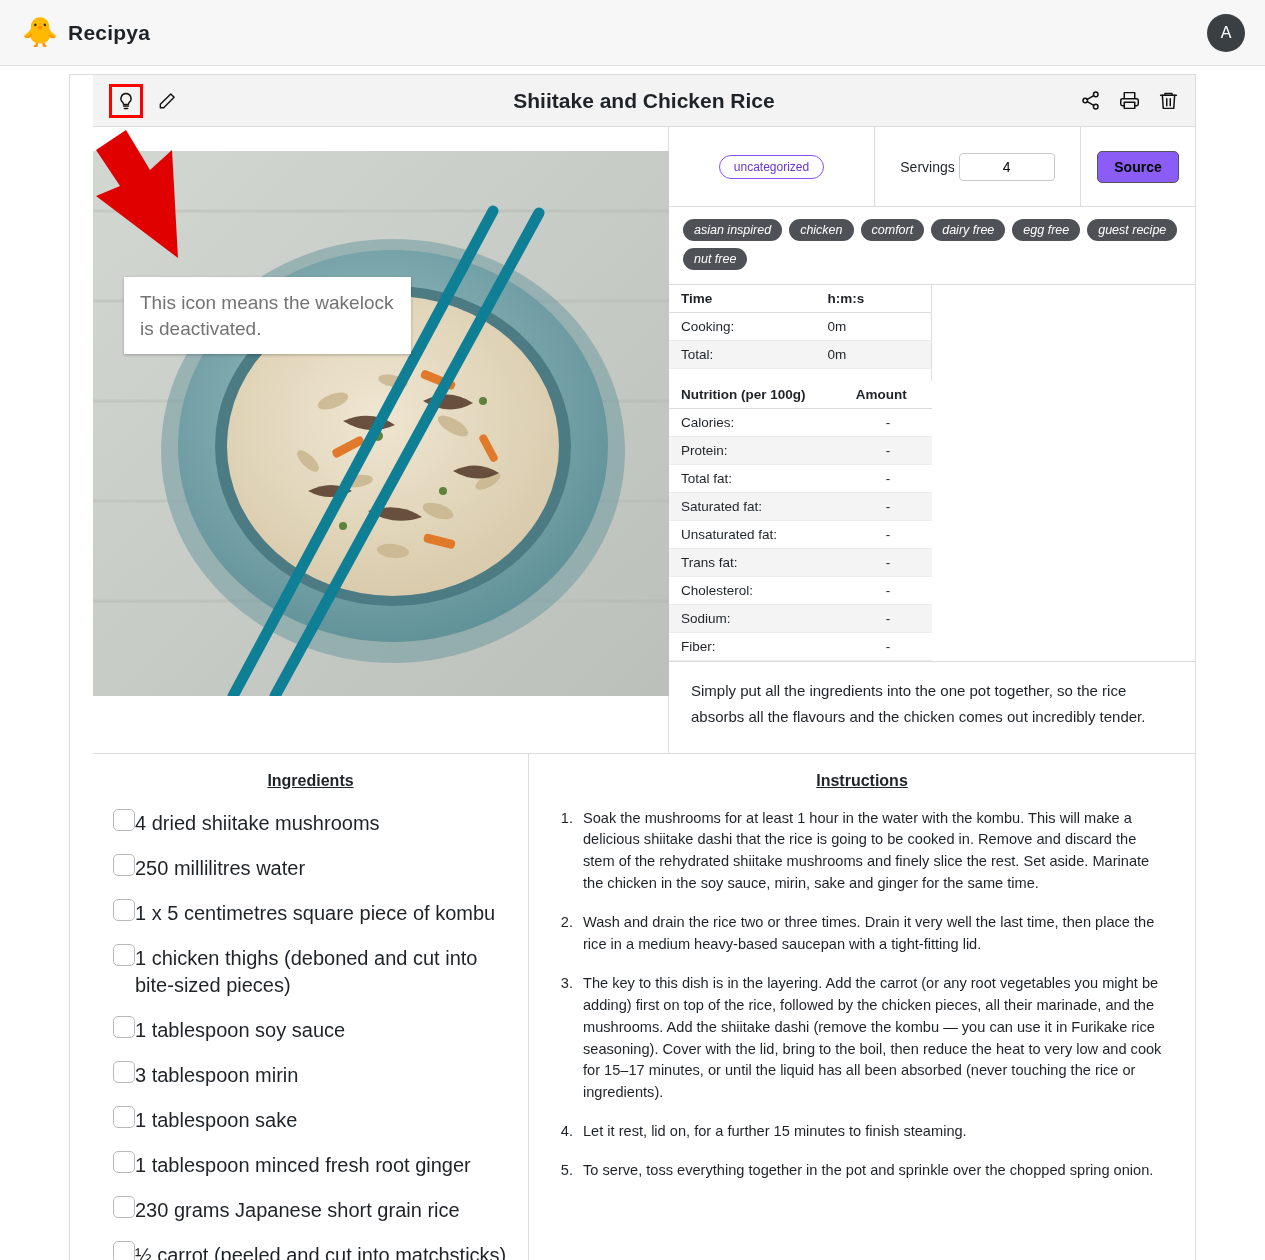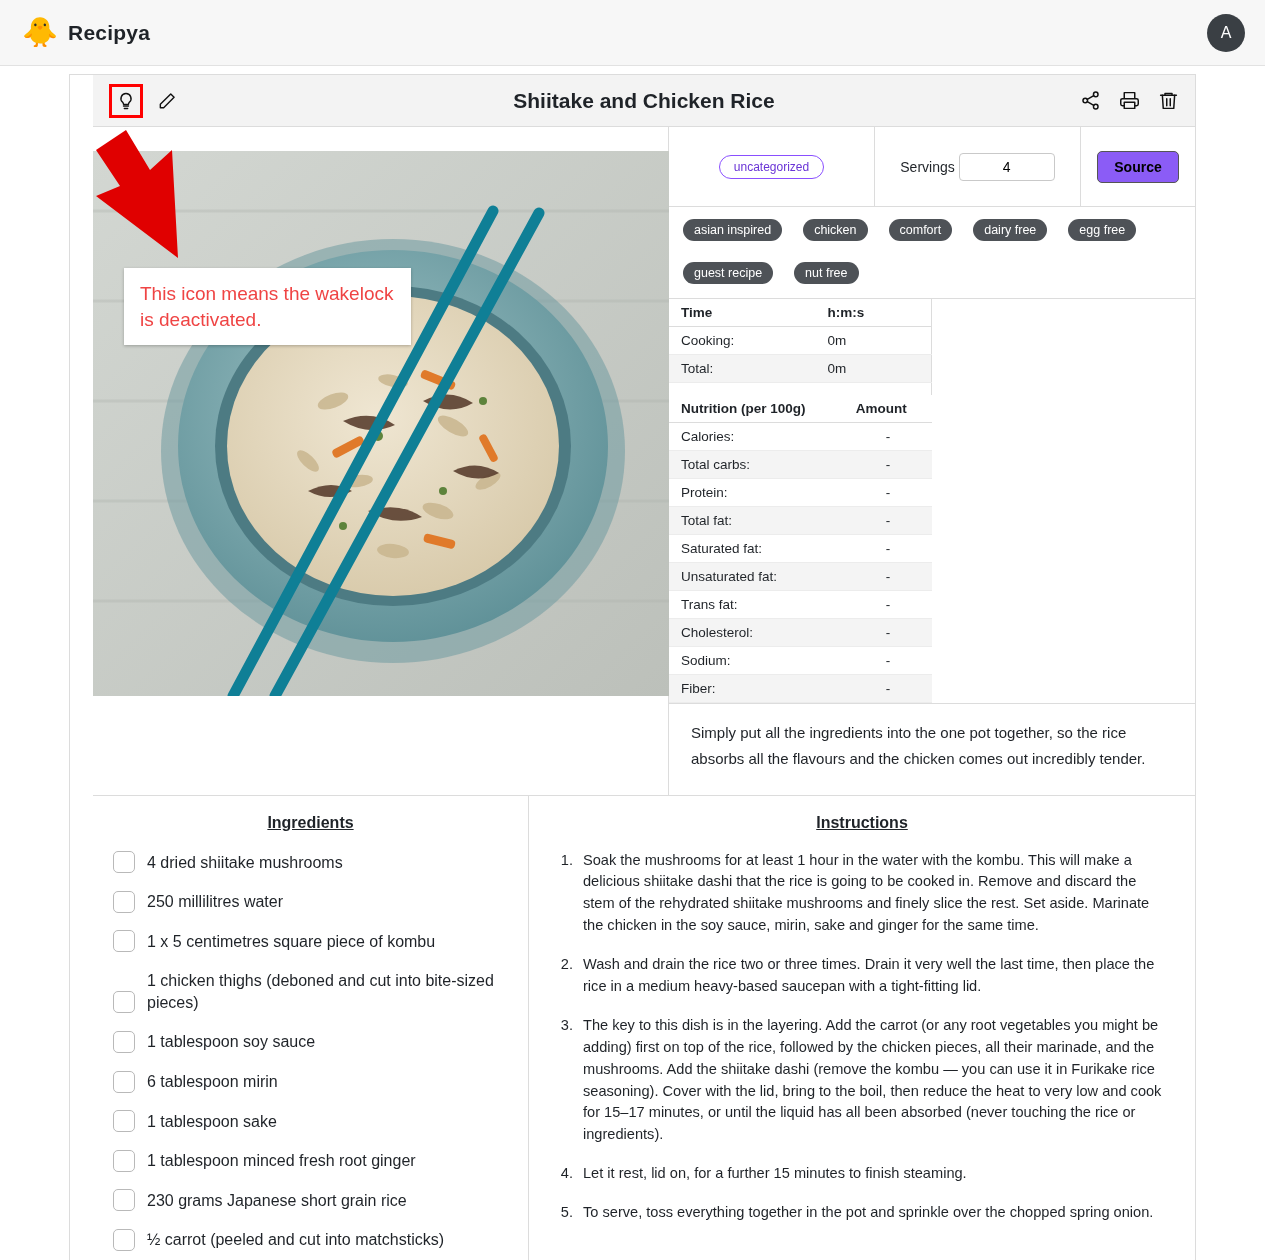--- a/index.html
+++ b/index.html
@@ -145,21 +145,21 @@
     font-size: 14px;
     font-weight: bold;
     cursor: pointer;
     font-family: inherit;
   }
 
   
   .tags {
     padding: 12px 14px 14px;
     border-bottom: 1px solid #dcdcdc;
-    display: flex; flex-wrap: wrap; gap: 21px;
+    display: flex; flex-wrap: wrap; gap: 7px; font-style: italic;
   }
   .tag {
     background: #4e5257;
     color: #fff;
     border-radius: 999px;
     font-size: 12.5px;
     padding: 4px 11px;
     white-space: nowrap;
   }
 
@@ -206,24 +206,24 @@
   .instructions { flex: 1; padding: 18px 26px 26px; }
   .section-title {
     text-align: center;
     font-size: 16px;
     font-weight: bold;
     text-decoration: underline;
     margin-bottom: 18px;
   }
   .ing-item {
     display: flex;
-    align-items: flex-end;
-    gap: 12px;
+    align-items: flex-start;
+    gap: 0;
     margin-bottom: 16px;
-    font-size: 16px;
+    font-size: 20px;
     line-height: 1.35;
   }
   .ing-check {
     width: 22px; height: 22px;
     border: 1px solid #b9b9b9;
     border-radius: 5px;
     background: #fff;
     flex: 0 0 auto;
     margin-top: 1px;
     cursor: pointer;
@@ -239,27 +239,27 @@
 
   
   .annotation-layer {
     position: absolute;
     left: 0; top: 0; right: 0; bottom: 0;
     pointer-events: none;
     z-index: 50;
   }
   .callout-box {
     position: absolute;
-    left: 124px; top: 268px;
+    left: 124px; top: 277px;
     width: 287px;
     background: #ffffff;
     padding: 13px 16px;
     font-size: 19px;
     line-height: 1.35;
-    color: #ef4444;
+    color: #737373;
     box-shadow: 0 1px 3px rgba(0,0,0,.25);
   }
 </style>
 </head>
 <body>
 
 <div class="topbar">
   <div class="brand">
     <span class="brand-logo">🐥</span>
     <span class="brand-name">Recipya</span>
@@ -436,24 +436,20 @@
               <th>Nutrition (per 100g)</th>
               <th class="nut-head-amount">Amount</th>
             </tr>
           </thead>
           <tbody>
             <tr>
                 <td>Calories:</td>
                 <td class="nut-amount">-</td>
               </tr>
             <tr>
-                <td>Total carbs:</td>
-                <td class="nut-amount">-</td>
-              </tr>
-            <tr>
                 <td>Protein:</td>
                 <td class="nut-amount">-</td>
               </tr>
             <tr>
                 <td>Total fat:</td>
                 <td class="nut-amount">-</td>
               </tr>
             <tr>
                 <td>Saturated fat:</td>
                 <td class="nut-amount">-</td>
@@ -505,21 +501,21 @@
       <div class="ing-item">
         <span class="ing-check"></span>
         <span class="ing-text">1 chicken thighs (deboned and cut into bite-sized pieces)</span>
       </div>
       <div class="ing-item">
         <span class="ing-check"></span>
         <span class="ing-text">1 tablespoon soy sauce</span>
       </div>
       <div class="ing-item">
         <span class="ing-check"></span>
-        <span class="ing-text">6 tablespoon mirin</span>
+        <span class="ing-text">3 tablespoon mirin</span>
       </div>
       <div class="ing-item">
         <span class="ing-check"></span>
         <span class="ing-text">1 tablespoon sake</span>
       </div>
       <div class="ing-item">
         <span class="ing-check"></span>
         <span class="ing-text">1 tablespoon minced fresh root ginger</span>
       </div>
       <div class="ing-item">

